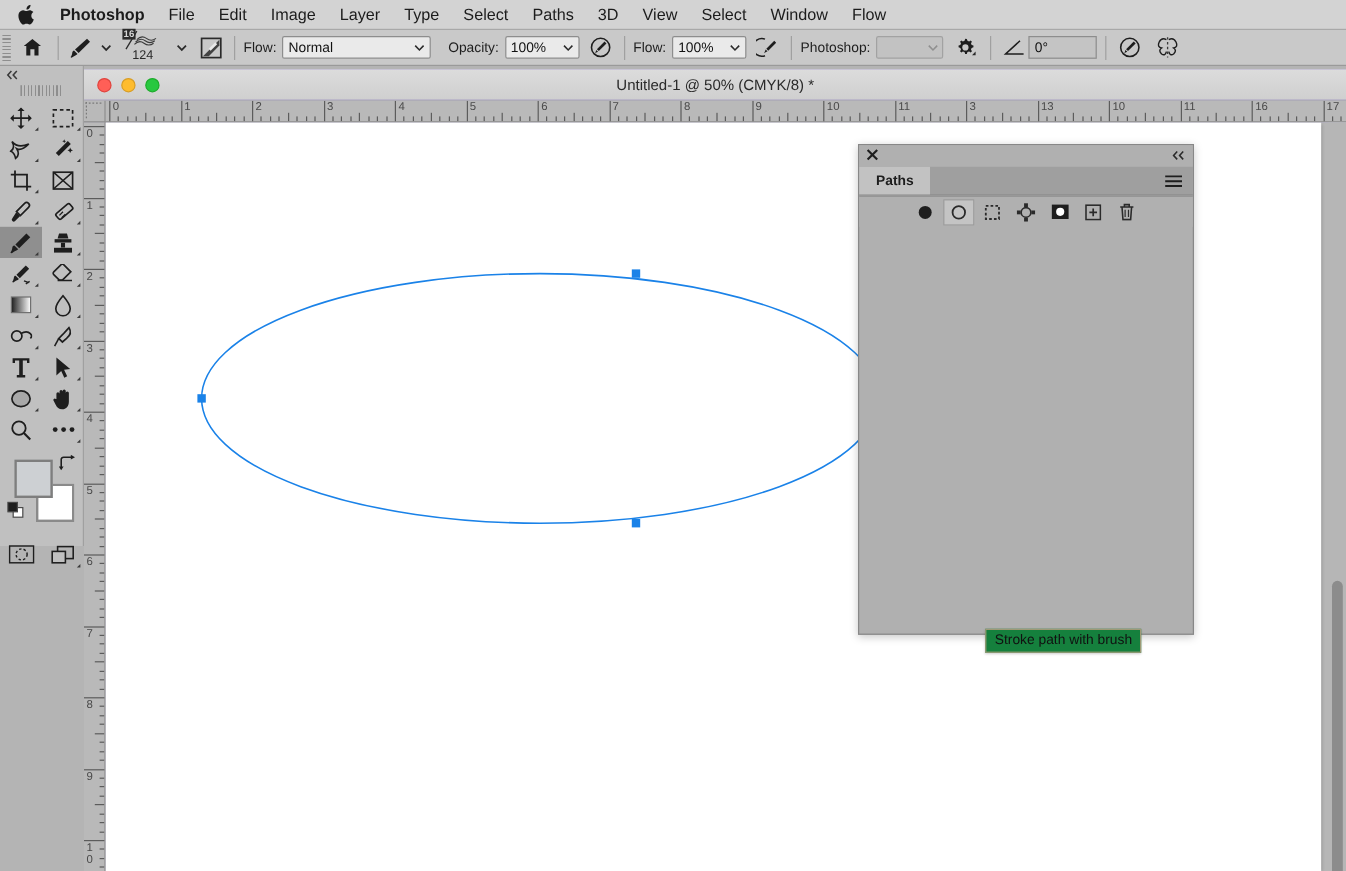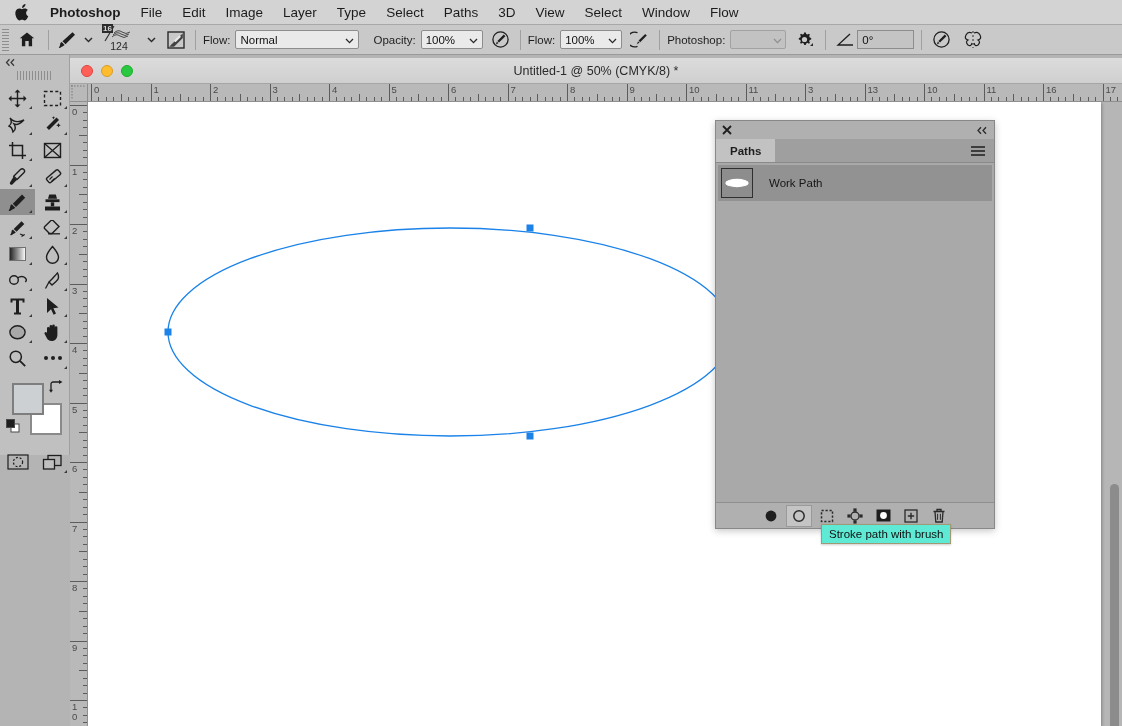--- a/index.html
+++ b/index.html
@@ -215,21 +215,21 @@
     height: 26px; background: #b0b0b0; border-top: 1px solid #8f8f8f;
     display:flex; align-items:center; justify-content:center; gap: 2px;
   }
   .pp-btn {
     width: 26px; height: 22px; display:flex; align-items:center; justify-content:center;
   }
   .pp-btn.hovered { background: #c4c4c4; border: 1px solid #9a9a9a; }
 
   .tooltip {
     position: absolute; left: 821px; top: 524px;
-    background: #5eead4; border: 1px solid #9e9a76;
+    background: #15803d; border: 1px solid #9e9a76;
     padding: 3px 7px; font-size: 11.5px; color: #111;
     white-space: nowrap;
     box-shadow: 0 1px 2px rgba(0,0,0,0.2);
   }
 </style>
 </head>
 <body>
 
 <div id="app">
 
@@ -925,30 +925,20 @@
       <div class="pp-tab">
         <span>Paths</span>
       </div>
       <div class="pp-menu">
         <svg width="16" height="12" viewBox="0 0 16 12">
           <path stroke="#1e1e1e" stroke-width="1.6" d="M1 2 H15 M1 6 H15 M1 10 H15"></path>
         </svg>
       </div>
     </div>
 
-    <div class="pp-list">
-      <div class="path-row">
-        <div class="path-thumb">
-          <svg width="26" height="12" viewBox="0 0 26 12">
-            <ellipse cx="13" cy="6" rx="11" ry="3.6" fill="#ffffff" stroke="#ffffff" stroke-width="1.2"></ellipse>
-          </svg>
-        </div>
-        <span class="path-name">Work Path</span>
-      </div>
-    </div>
 
     <div class="pp-footer">
       <div class="pp-btn">
         <svg width="14" height="14" viewBox="0 0 14 14">
           <circle cx="7" cy="7" r="5.4" fill="#1e1e1e"></circle>
         </svg>
       </div>
       <div class="pp-btn hovered">
         <svg width="14" height="14" viewBox="0 0 14 14">
           <circle cx="7" cy="7" r="5.2" fill="none" stroke="#2a2a2a" stroke-width="1.5"></circle>

